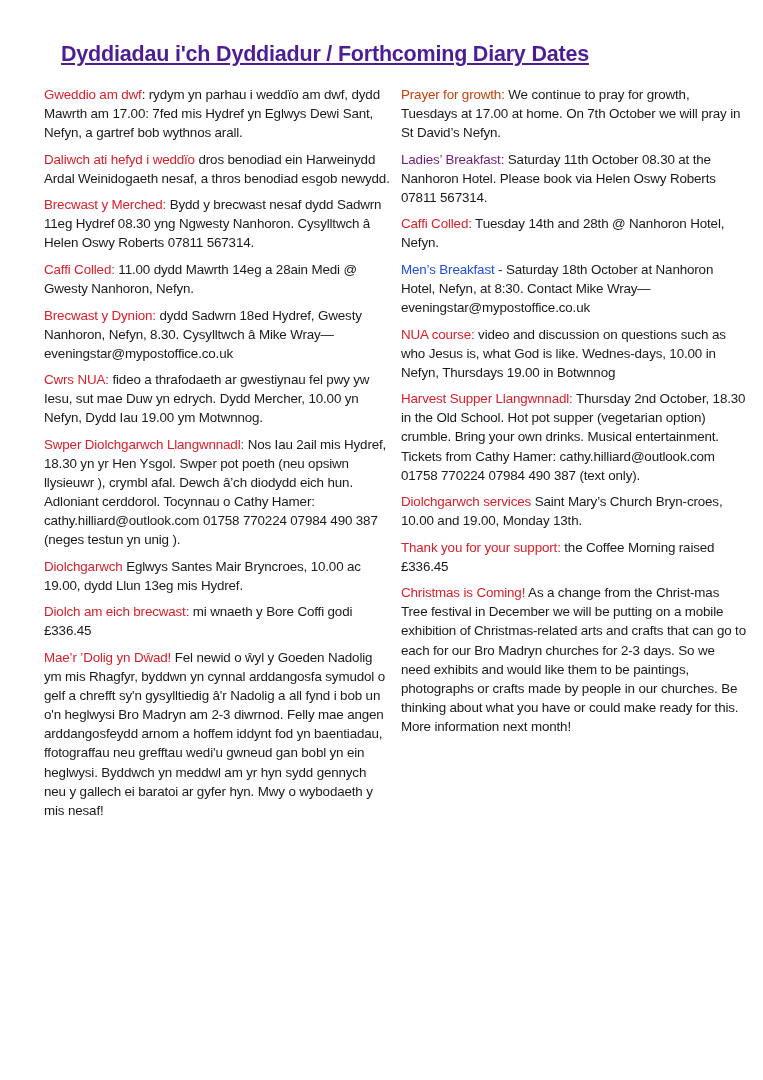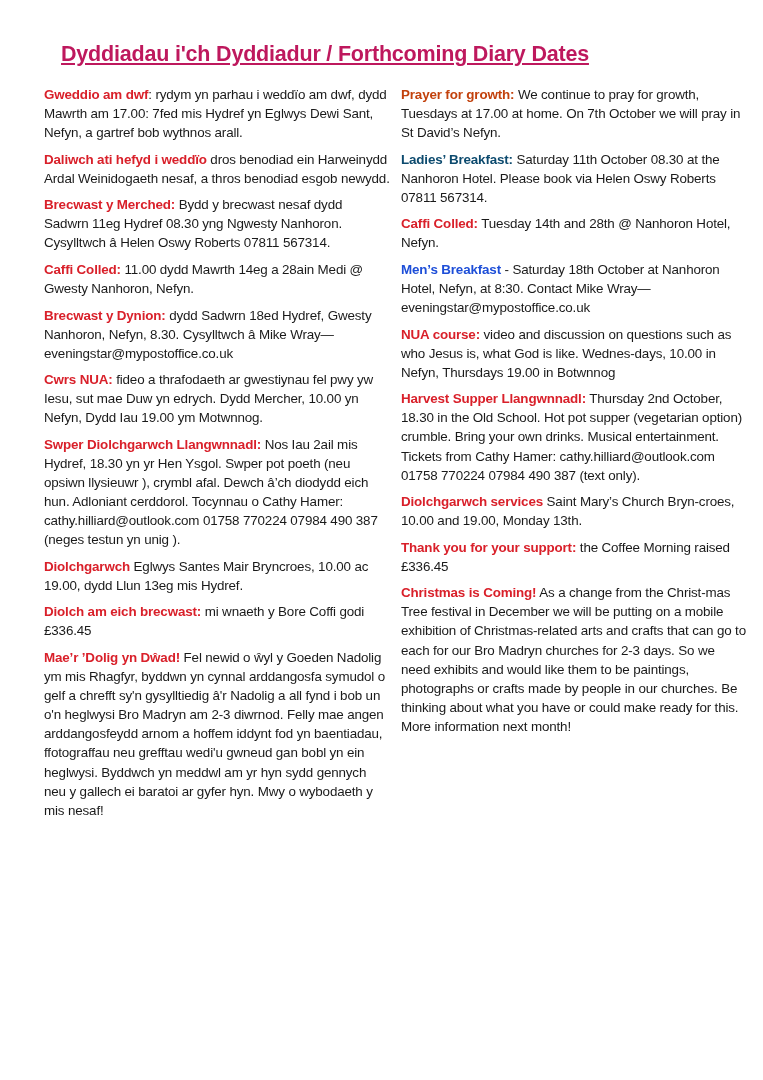--- a/index.html
+++ b/index.html
@@ -3,30 +3,30 @@
   <meta charset="utf-8">
   <style>
     html, body { margin: 0; padding: 0; background: #ffffff; }
     body {
       width: 763px; height: 1080px; position: relative; overflow: hidden;
       font-family: "Liberation Sans", sans-serif; color: #1a1a1a;
     }
     .title {
       position: absolute; top: 42px; left: 0; width: 650px; text-align: center;
       font-size: 21.5px; font-weight: bold; text-decoration: underline;
-      color: #be185d; letter-spacing: -0.2px;
+      color: #4c1d95; letter-spacing: -0.2px;
     }
     .col { position: absolute; top: 85px; width: 346px; }
     .col.left { left: 44px; }
     .col.right { left: 401px; width: 345px; }
     .item {
       font-size: 13.4px; line-height: 19.1px; margin: 0 0 7.4px 0;
       letter-spacing: -0.15px;
     }
-    .item .head { color: #d9202a; font-weight: bold; }
+    .item .head { color: #d9202a; font-weight: normal; }
   </style>
 </head>
 <body style="color: rgb(26, 26, 26);">
 
 <div class="title">Dyddiadau i'ch Dyddiadur / Forthcoming Diary Dates</div>
 
 <div class="col left">
   <p class="item"><span class="head" style="color: rgb(217, 32, 42);">Gweddio am dwf</span><span>: </span><span>rydym yn parhau i weddïo am dwf, dydd Mawrth am 17.00: 7fed mis Hydref yn Eglwys Dewi Sant, Nefyn, a gartref bob wythnos arall.</span></p>
   <p class="item"><span class="head" style="color: rgb(217, 32, 42);">Daliwch ati hefyd i weddïo</span><span> </span><span>dros benodiad ein Harweinydd Ardal Weinidogaeth nesaf, a thros benodiad esgob newydd.</span></p>
   <p class="item"><span class="head" style="color: rgb(217, 32, 42);">Brecwast y Merched:</span><span> </span><span>Bydd y brecwast nesaf dydd Sadwrn 11eg Hydref 08.30 yng Ngwesty Nanhoron. Cysylltwch â Helen Oswy Roberts 07811 567314.</span></p>
@@ -34,21 +34,21 @@
   <p class="item"><span class="head" style="color: rgb(217, 32, 42);">Brecwast y Dynion:</span><span> </span><span>dydd Sadwrn 18ed Hydref, Gwesty Nanhoron, Nefyn, 8.30. Cysylltwch â Mike Wray—eveningstar@mypostoffice.co.uk</span></p>
   <p class="item"><span class="head" style="color: rgb(217, 32, 42);">Cwrs NUA:</span><span> </span><span>fideo a thrafodaeth ar gwestiynau fel pwy yw Iesu, sut mae Duw yn edrych. Dydd Mercher, 10.00 yn Nefyn, Dydd Iau 19.00 ym Motwnnog.</span></p>
   <p class="item"><span class="head" style="color: rgb(217, 32, 42);">Swper Diolchgarwch Llangwnnadl:</span><span> </span><span>Nos Iau 2ail mis Hydref, 18.30 yn yr Hen Ysgol. Swper pot poeth (neu opsiwn llysieuwr ), crymbl afal. Dewch â’ch diodydd eich hun. Adloniant cerddorol. Tocynnau o Cathy Hamer: cathy.hilliard@outlook.com 01758 770224 07984 490 387 (neges testun yn unig ).</span></p>
   <p class="item"><span class="head" style="color: rgb(217, 32, 42);">Diolchgarwch</span><span> </span><span>Eglwys Santes Mair Bryncroes, 10.00 ac 19.00, dydd Llun 13eg mis Hydref.</span></p>
   <p class="item"><span class="head" style="color: rgb(217, 32, 42);">Diolch am eich brecwast:</span><span> </span><span>mi wnaeth y Bore Coffi godi £336.45</span></p>
   <p class="item"><span class="head" style="color: rgb(217, 32, 42);">Mae’r ’Dolig yn Dŵad!</span><span> </span><span>Fel newid o ŵyl y Goeden Nadolig ym mis Rhagfyr, byddwn yn cynnal arddangosfa symudol o gelf a chrefft sy'n gysylltiedig â'r Nadolig a all fynd i bob un o'n heglwysi Bro Madryn am 2-3 diwrnod. Felly mae angen arddangosfeydd arnom a hoffem iddynt fod yn baentiadau, ffotograffau neu grefftau wedi'u gwneud gan bobl yn ein heglwysi. Byddwch yn meddwl am yr hyn sydd gennych neu y gallech ei baratoi ar gyfer hyn. Mwy o wybodaeth y mis nesaf!</span></p>
 </div>
 
 <div class="col right">
   <p class="item"><span class="head" style="color: #c2410c;">Prayer for growth:</span><span> </span><span>We continue to pray for growth, Tuesdays at 17.00 at home. On 7th October we will pray in St David’s Nefyn.</span></p>
-  <p class="item"><span class="head" style="color: #0c4a6e;">Ladies’ Breakfast:</span><span> </span><span>Saturday 11th October 08.30 at the Nanhoron Hotel.  Please book via Helen Oswy Roberts 07811 567314.</span></p>
+  <p class="item"><span class="head" style="color: #701a75;">Ladies’ Breakfast:</span><span> </span><span>Saturday 11th October 08.30 at the Nanhoron Hotel.  Please book via Helen Oswy Roberts 07811 567314.</span></p>
   <p class="item"><span class="head" style="color: rgb(217, 32, 42);">Caffi Colled:</span><span> </span><span>Tuesday 14th and 28th @  Nanhoron Hotel, Nefyn.</span></p>
   <p class="item"><span class="head" style="color: #1d4ed8;">Men’s Breakfast</span><span> </span><span>- Saturday 18th October at Nanhoron Hotel, Nefyn, at 8:30.  Contact Mike Wray—eveningstar@mypostoffice.co.uk</span></p>
   <p class="item"><span class="head" style="color: rgb(217, 32, 42); margin-top: 36px;">NUA course:</span><span> </span><span>video and discussion on questions such as who Jesus is, what God is like. Wednes-days, 10.00 in Nefyn,  Thursdays 19.00 in Botwnnog</span></p>
   <p class="item"><span class="head" style="color: rgb(217, 32, 42);">Harvest Supper Llangwnnadl:</span><span> </span><span>Thursday 2nd October, 18.30 in the Old School. Hot pot supper (vegetarian option) crumble. Bring your own drinks. Musical entertainment. Tickets from Cathy Hamer: cathy.hilliard@outlook.com 01758 770224 07984 490 387 (text only).</span></p>
   <p class="item"><span class="head" style="color: rgb(217, 32, 42);">Diolchgarwch services</span><span> </span><span>Saint Mary’s Church Bryn-croes, 10.00 and 19.00, Monday 13th.</span></p>
   <p class="item"><span class="head" style="color: rgb(217, 32, 42);">Thank you for your support:</span><span>  </span><span>the Coffee Morning raised £336.45</span></p>
   <p class="item"><span class="head" style="color: rgb(217, 32, 42);">Christmas is Coming!</span><span> </span><span>As a change from the Christ-mas Tree festival in December we will be putting on a mobile exhibition of Christmas-related arts and crafts that can go to each for our Bro Madryn churches for 2-3 days. So we need exhibits and would like them to be paintings, photographs or crafts made by people in our churches. Be thinking about what you have or could make ready for this. More information next month!</span></p>
 </div>
 
 </body></html>

